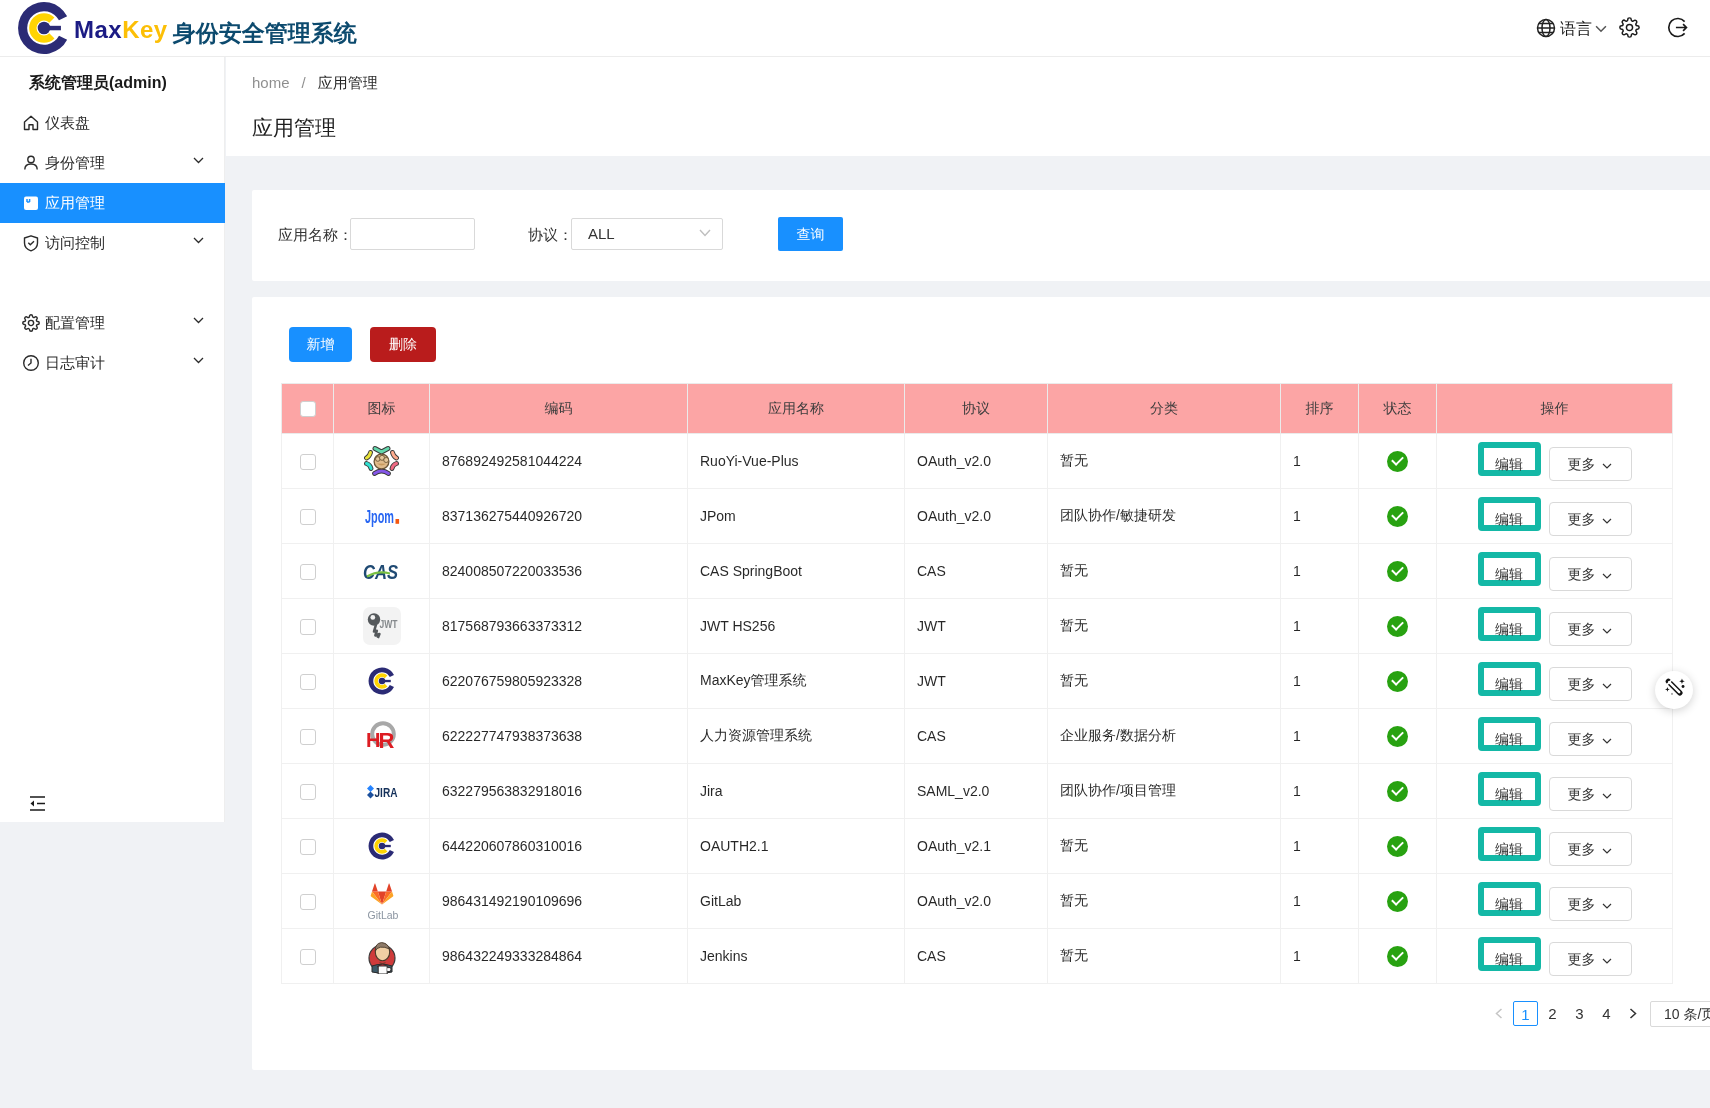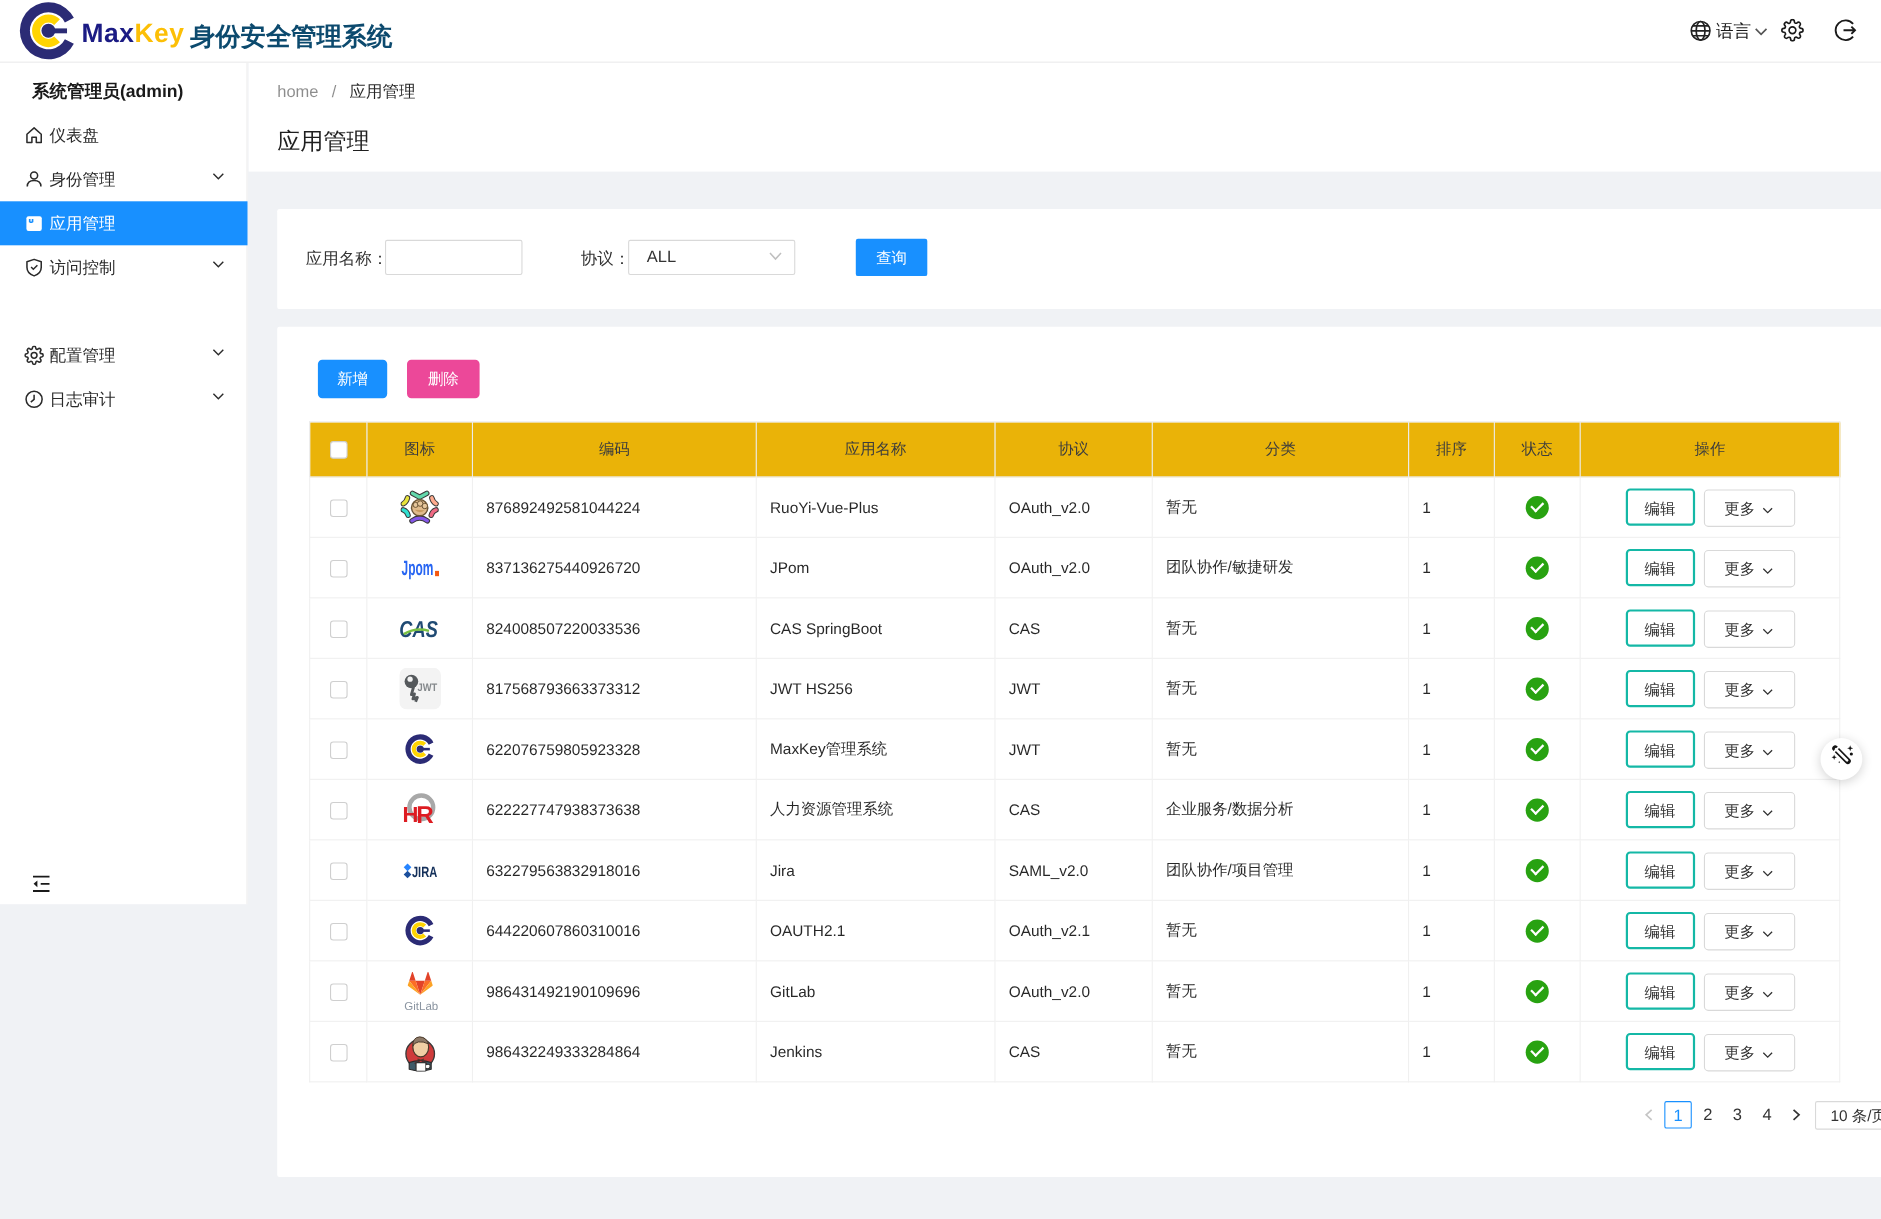--- a/index.html
+++ b/index.html
@@ -38,33 +38,33 @@
 
 .flabel { position:absolute; top:226px; font-size:15px; color:#333; z-index:6; }
 .finput { position:absolute; top:218px; height:32px; background:#fff; border:1px solid #d9d9d9; border-radius:2px; z-index:6; }
 #inp1 { left:350px; width:125px; }
 #sel1 { left:571px; width:152px; line-height:30px; padding-left:16px; font-size:15px; color:#333; }
 #sel1 .arr { position:absolute; right:11px; top:10px; }
 #btn-query { position:absolute; left:778px; top:217px; width:65px; height:34px; background:#1890ff; color:#fff; font-size:14px; text-align:center; line-height:34px; border-radius:2px; z-index:6; }
 
 
 #btn-add { position:absolute; left:37px; top:30px; width:63px; height:35px; background:#1890ff; color:#fff; font-size:14px; text-align:center; line-height:35px; border-radius:4px; }
-#btn-del { position:absolute; left:118px; top:30px; width:66px; height:35px; background:#ec4899; color:#fff; font-size:14px; text-align:center; line-height:35px; border-radius:4px; }
+#btn-del { position:absolute; left:118px; top:30px; width:66px; height:35px; background:#b91c1c; color:#fff; font-size:14px; text-align:center; line-height:35px; border-radius:4px; }
 
 
 #tbl { position:absolute; left:29px; top:86px; border-collapse:collapse; table-layout:fixed; width:1391px; font-size:14px; color:rgba(0,0,0,.85); }
-#tbl th { background:#eab308; font-weight:normal; color:#3d3d3d; height:50px; text-align:center; border:1px solid #ebebeb; font-size:14px; }
+#tbl th { background:#fca5a5; font-weight:normal; color:#3d3d3d; height:50px; text-align:center; border:1px solid #ebebeb; font-size:14px; }
 #tbl td { height:55px; border:1px solid #f0f0f0; background:#fff; padding:0 12px; }
 #tbl td.c { text-align:center; padding:0; }
 
 .cbx { display:inline-block; width:16px; height:16px; border:1px solid #cfcfcf; border-radius:3px; background:#fff; vertical-align:middle; }
 .okdot { display:inline-block; width:21px; height:21px; border-radius:50%; background:#28a211; position:relative; vertical-align:middle; }
 .okdot:after { content:""; position:absolute; left:5px; top:5px; width:9px; height:5px; border-left:2px solid #fff; border-bottom:2px solid #fff; transform:rotate(-45deg); }
 .opbtns { white-space:nowrap; text-align:center; }
-.btn-edit { display:inline-block; width:63px; height:34px; border:2px solid #14b8a6; border-radius:4px; line-height:32px; text-align:center; color:#333; background:#fff; }
+.btn-edit { display:inline-block; width:63px; height:34px; border:6px solid #14b8a6; border-radius:4px; line-height:32px; text-align:center; color:#333; background:#fff; }
 .btn-more { display:inline-block; width:83px; height:34px; border:1px solid #d9d9d9; border-radius:4px; line-height:32px; text-align:center; color:#333; background:#fff; margin-left:8px; }
 .icw { display:inline-block; vertical-align:middle; }
 
 
 #pager { position:absolute; right:28px; top:704px; height:26px; font-size:0; color:#333; }
 .pg { display:inline-block; min-width:25px; height:25px; line-height:25px; text-align:center; vertical-align:top; margin-left:1px; font-size:15px; }
 .pg.num { margin-left:2px; }
 .pg.cur { border:1px solid #1890ff; border-radius:2px; color:#1890ff; background:#fff; margin-left:2px; }
 #psel { display:inline-block; width:94px; height:26px; font-size:14px; border:1px solid #d9d9d9; border-radius:2px; line-height:24px; padding-left:13px; margin-left:4px; vertical-align:top; position:relative; }
 #psel .arr { position:absolute; right:9px; top:7px; }

